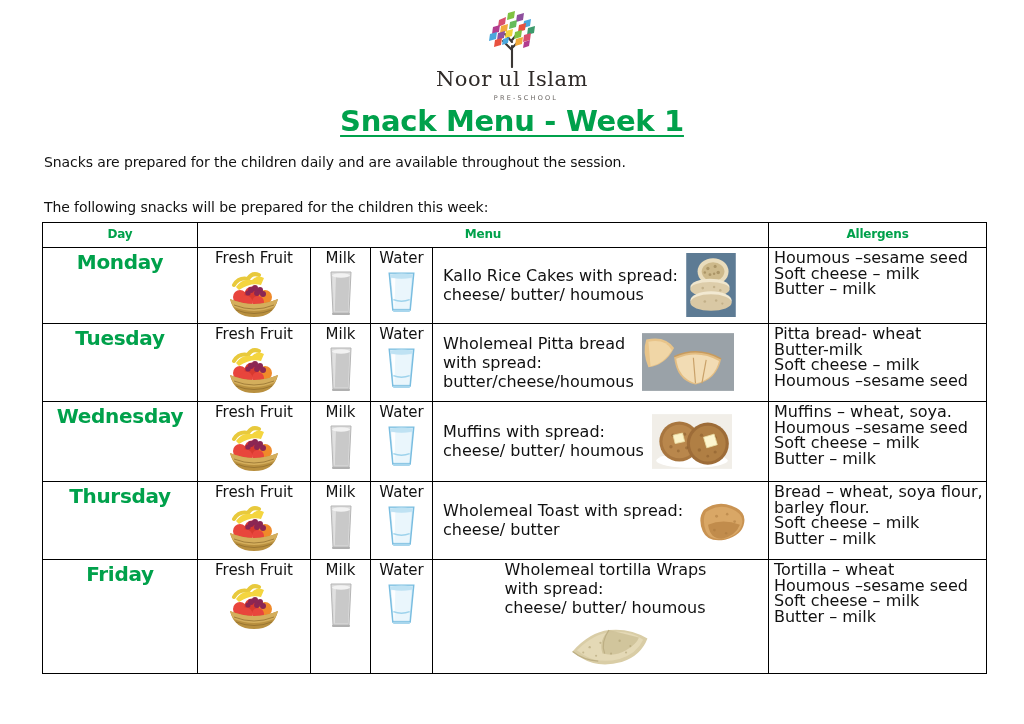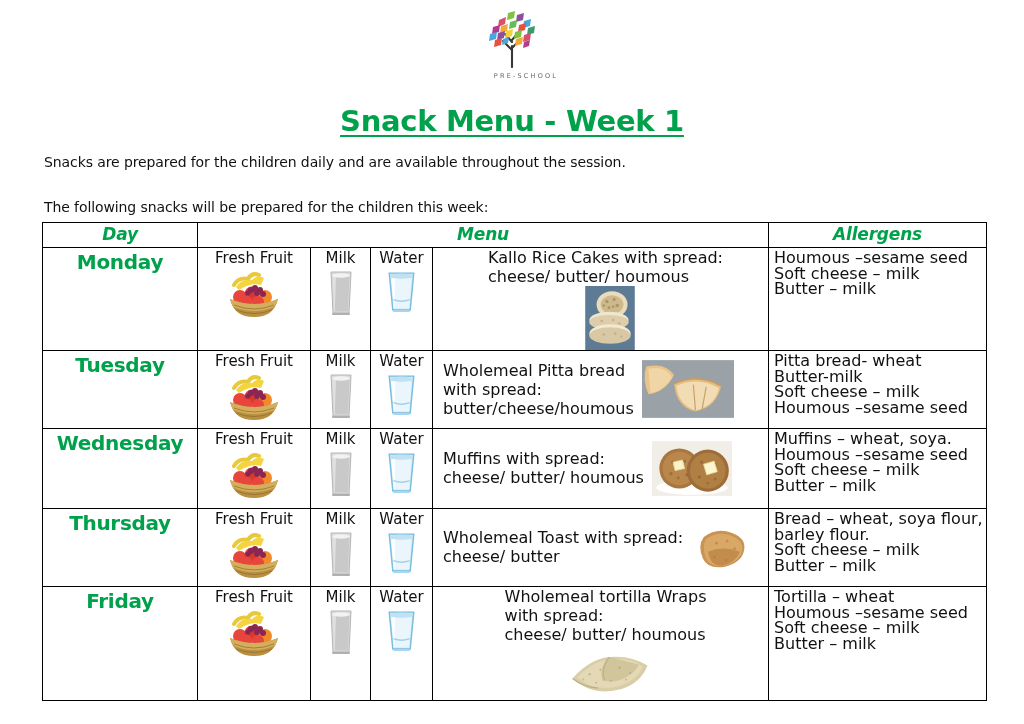--- a/index.html
+++ b/index.html
@@ -84,26 +84,25 @@
   }
   table.menu-table td,
   table.menu-table th {
     border: 1px solid #000000;
     padding: 0;
     vertical-align: top;
   }
   .hdr {
     text-align: center;
     font-weight: bold;
-    font-size: 17px;
+    font-size: 12px;
     color: #00a14b;
     height: 24px;
     line-height: 22px;
     letter-spacing: -0.2px;
-    font-style: italic;
   }
   .day-cell {
     text-align: center;
     font-weight: bold;
     font-size: 20px;
     color: #00a14b;
     padding-top: 2px !important;
     letter-spacing: -0.3px;
   }
   .fix-cell {
@@ -169,20 +168,21 @@
         <path d="M37 25 l7 -2 -1 7 -7 2 z" fill="#f2d23b"></path>
         <path d="M46 26 l7 -2 -1 7 -7 2 z" fill="#7fc242"></path>
         <path d="M55 29 l7 -2 -1 7 -7 2 z" fill="#d94f6e"></path>
         <path d="M26 34 l7 -2 -1 7 -7 2 z" fill="#e8513f"></path>
         <path d="M34 33 l6 -2 -1 6 -6 2 z" fill="#4aa7dd"></path>
         <path d="M47 33 l7 -2 -1 7 -7 2 z" fill="#f2a93b"></path>
         <path d="M55 36 l6 -2 -1 6 -6 2 z" fill="#b13c8f"></path>
       </g>
     </svg>
   </div>
+  <div class="logo-wordmark">Noor ul Islam</div>
   <div class="logo-sub">PRE-SCHOOL</div>
 </div>
 
 <div class="doc-title">Snack Menu - Week 1</div>
 
 <div class="intro intro-1">Snacks are prepared for the children daily and are available throughout the session.</div>
 <div class="intro intro-2">The following snacks will be prepared for the children this week:</div>
 
 <table class="menu-table">
   <colgroup>
@@ -221,21 +221,21 @@
         </td>
         <td class="fix-cell">
           <span class="fix-label">Water</span>
           <div class="icon-wrap">
             <svg width="33" height="45">
               <use href="#sym-water"></use>
             </svg>
           </div>
         </td>
         <td class="menu-cell">
-          <div class="menu-inner" style="min-height: 74px; flex-direction: column;">
+          <div class="menu-inner" style="min-height: 74px;">
             <div class="menu-text">Kallo Rice Cakes with spread:
 cheese/ butter/ houmous</div>
             <div class="menu-pic">
               <svg class="foodpic" width="50" height="64">
                 <use href="#sym-ricecakes"></use>
               </svg>
             </div>
           </div>
         </td>
         <td class="allergen-cell">Houmous –sesame seed

